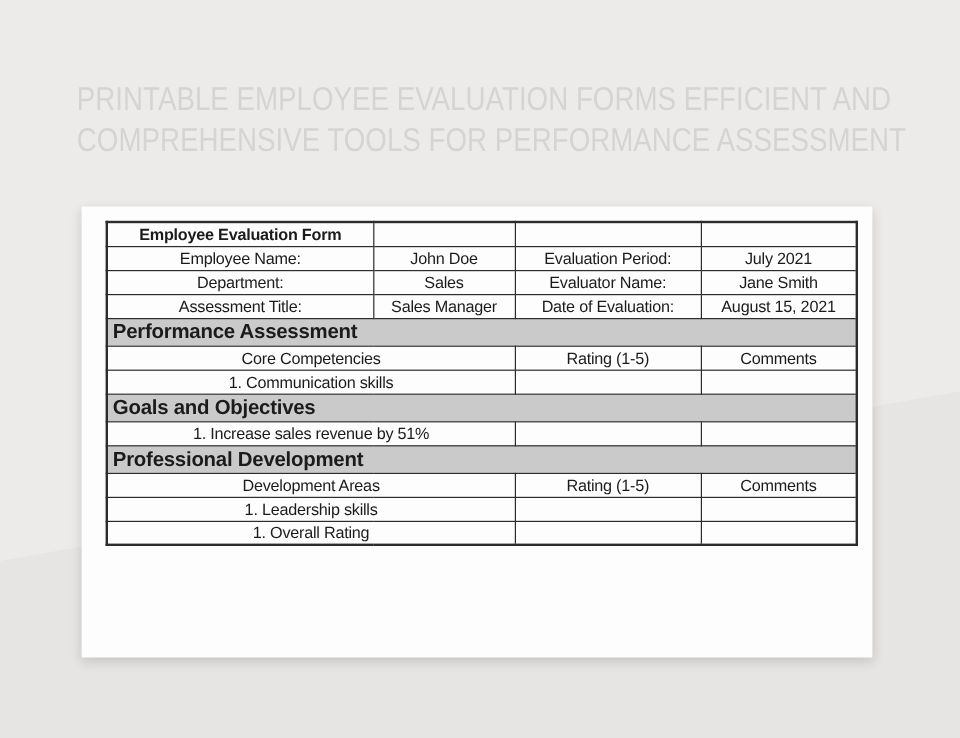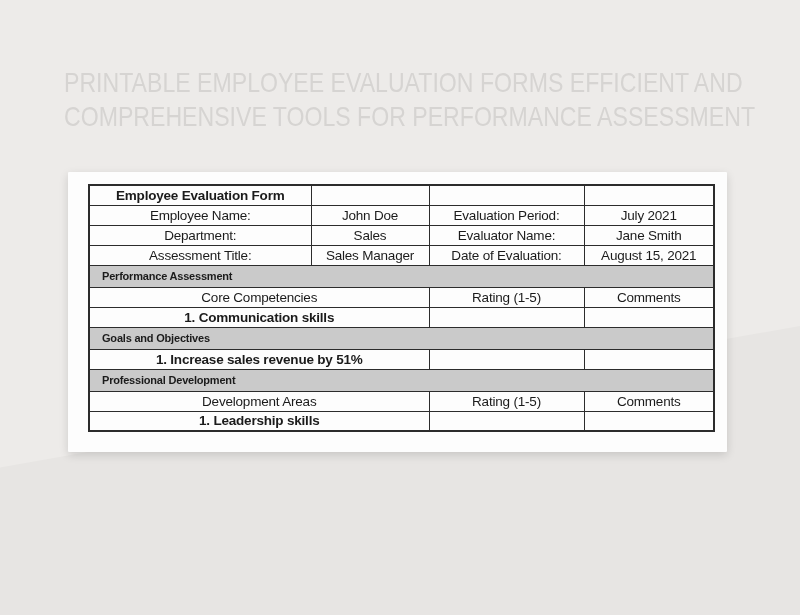--- a/index.html
+++ b/index.html
@@ -31,21 +31,21 @@
     transform: scaleX(0.84);
     transform-origin: 50% 0;
     z-index: 1;
     white-space: nowrap;
   }
   .card {
     position: absolute;
     left: 68px;
     top: 172px;
     width: 659px;
-    height: 280px;
+    height: 376px;
     background: #fdfdfd;
     box-shadow: 0 3px 10px rgba(0,0,0,0.14);
     border-radius: 1px;
     z-index: 2;
   }
   table.eval {
     position: absolute;
     left: 20px;
     top: 12px;
     width: 625px;
@@ -63,26 +63,26 @@
     vertical-align: middle;
     padding: 1px 3px;
     overflow: hidden;
     white-space: nowrap;
   }
   td.form-title { font-weight: 700; font-size: 14.5px; }
   tr.section-title-row td {
     background: #cacaca;
     text-align: left;
     font-weight: 700;
-    font-size: 11px;
+    font-size: 17px;
     height: 22px;
-    padding-left: 12px;
+    padding-left: 4px;
   }
   tr.column-header-row td { font-weight: 400; }
-  td.item-label { font-weight: 700; }
+  td.item-label { font-weight: 400; }
 </style>
 </head>
 <body>
 
 <div class="bg-wedge"></div>
 
 <div class="page-heading">
   <div>PRINTABLE EMPLOYEE EVALUATION FORMS EFFICIENT AND</div>
   <div>COMPREHENSIVE TOOLS FOR PERFORMANCE ASSESSMENT</div>
 </div>
@@ -153,15 +153,20 @@
         <td colspan="2">Development Areas</td>
         <td>Rating (1-5)</td>
         <td>Comments</td>
       </tr>
       <tr>
         <td colspan="2" class="item-label">1. Leadership skills</td>
         <td></td>
         <td></td>
       </tr>
 
+      <tr>
+        <td colspan="2" class="item-label">1. Overall Rating</td>
+        <td></td>
+        <td></td>
+      </tr>
     </tbody>
   </table>
 </div>
 
 </body></html>

